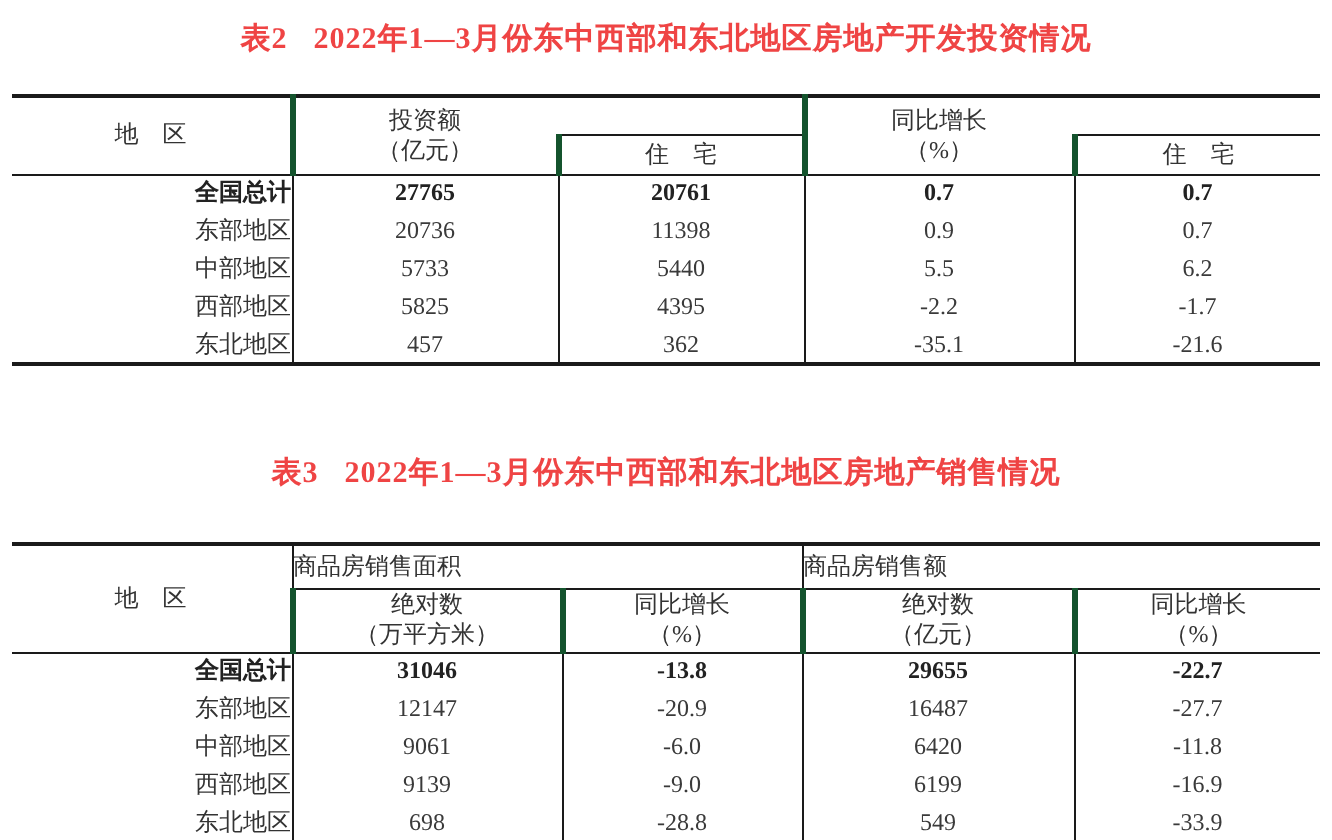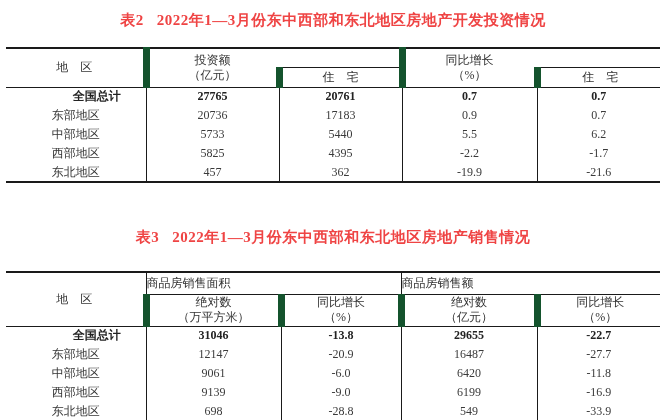--- a/index.html
+++ b/index.html
@@ -44,32 +44,32 @@
     padding: 0;
     vertical-align: middle;
     line-height: 1.25;
     overflow: hidden;
   }
   
   td.hc {
     text-align: center;
     border-bottom: 1px solid #1a1a1a;
   }
-  td.vl { border-left: 7px solid #14532d; }
+  td.vl { border-left: 3px solid #14532d; }
   
   td.ghost { border-bottom: 1px solid #1a1a1a; }
   
   td.group {
     border-left: 1px solid #1a1a1a;
     border-bottom: 1px solid #1a1a1a;
   }
   
   tr.body-row { height: 19px; }
   td.region-cell {
-    text-align: center;
+    text-align: right;
     padding-left: 52px;
   }
   td.num-cell {
     text-align: center;
     padding-right: 10px;
     border-left: 1px solid #1a1a1a;
     color: #3a3a3a;
   }
   tr.total-row td { font-weight: bold; color: #222222; }
   tr.total-row td.region-cell { padding-left: 42px; }
@@ -118,21 +118,21 @@
       <tr class="body-row total-row">
         <td class="region-cell">全国总计</td>
         <td class="num-cell">27765</td>
         <td class="num-cell">20761</td>
         <td class="num-cell">0.7</td>
         <td class="num-cell">0.7</td>
       </tr>
       <tr class="body-row">
         <td class="region-cell">东部地区</td>
         <td class="num-cell">20736</td>
-        <td class="num-cell">17183</td>
+        <td class="num-cell">11398</td>
         <td class="num-cell">0.9</td>
         <td class="num-cell">0.7</td>
       </tr>
       <tr class="body-row">
         <td class="region-cell">中部地区</td>
         <td class="num-cell">5733</td>
         <td class="num-cell">5440</td>
         <td class="num-cell">5.5</td>
         <td class="num-cell">6.2</td>
       </tr>
@@ -140,21 +140,21 @@
         <td class="region-cell">西部地区</td>
         <td class="num-cell">5825</td>
         <td class="num-cell">4395</td>
         <td class="num-cell">-2.2</td>
         <td class="num-cell">-1.7</td>
       </tr>
       <tr class="body-row">
         <td class="region-cell">东北地区</td>
         <td class="num-cell">457</td>
         <td class="num-cell">362</td>
-        <td class="num-cell">-19.9</td>
+        <td class="num-cell">-35.1</td>
         <td class="num-cell">-21.6</td>
       </tr>
     </tbody>
   </table>
 
   <div class="tbl-title title3">
     <span class="t-label">表3</span><span>2022年1—3月份东中西部和东北地区房地产销售情况</span>
   </div>
 
   <table class="stat" id="table3">

